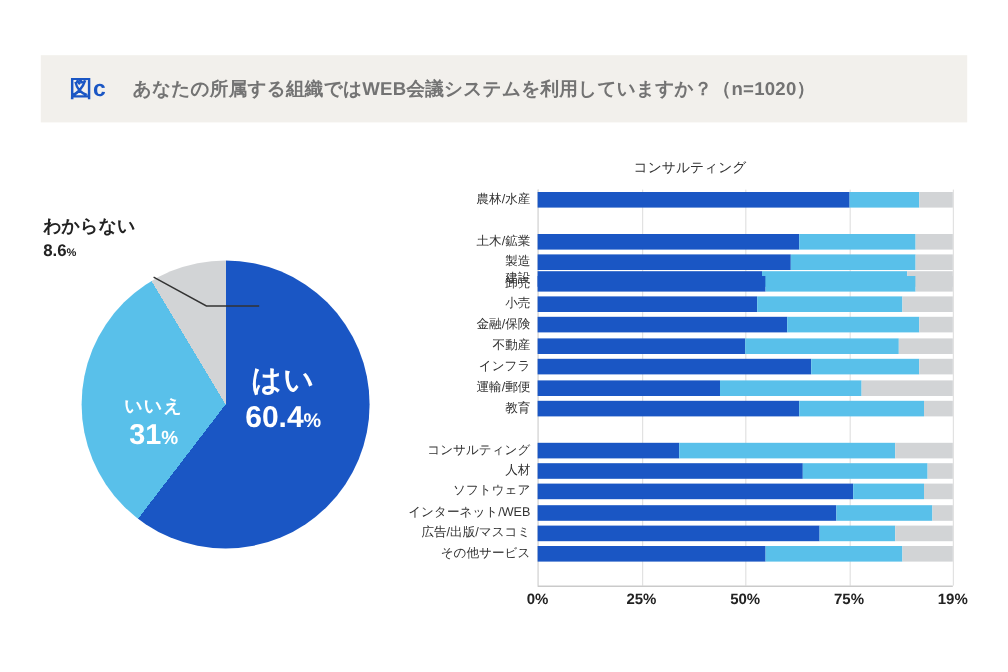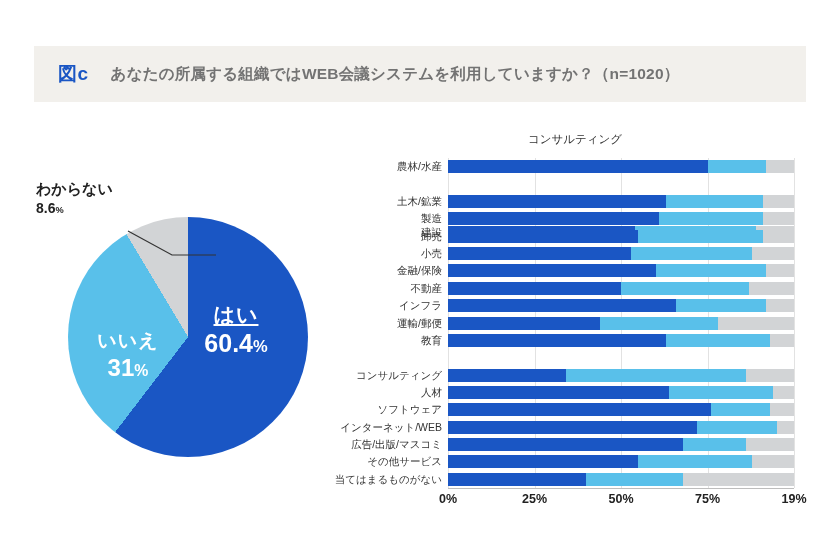--- a/index.html
+++ b/index.html
@@ -87,30 +87,30 @@
     font-size: 0.66em;
     font-weight: bold;
   }
 
   .lab-yes {
     left: 150px;
     top: 148px;
     width: 112px;
     color: #ffffff;
   }
-  .lab-yes .name { font-size: 21px; letter-spacing: 1px; text-decoration: underline; }
+  .lab-yes .name { font-size: 25px; letter-spacing: 1px; }
   .lab-yes .val  { font-size: 25px; margin-top: 2px; }
 
   .lab-no {
     left: 52px;
     top: 175px;
     width: 92px;
     color: #ffffff;
   }
-  .lab-no .name { font-size: 19px; letter-spacing: 1px; }
+  .lab-no .name { font-size: 15px; letter-spacing: 1px; }
   .lab-no .val  { font-size: 24px; margin-top: 2px; }
 
   .lab-unknown {
     left: 6px;
     top: 25px;
     width: 120px;
     color: #222;
     text-align: left;
   }
   .lab-unknown .name { font-size: 15px; font-weight: bold; }
@@ -351,26 +351,20 @@
           <div class="seg s1" style="left: 0px; width: 235.28px; background: rgb(26, 86, 196);"></div>
           <div class="seg s2" style="left: 235.28px; width: 62.28px; background: rgb(89, 192, 234);"></div>
           <div class="seg s3" style="left: 297.56px; width: 48.44px; background: rgb(210, 212, 214);"></div>
         </div>
         <div class="row" style="top: 297.447px;">
           <div class="row-label">その他サービス</div>
           <div class="seg s1" style="left: 0px; width: 190.3px; background: rgb(26, 86, 196);"></div>
           <div class="seg s2" style="left: 190.3px; width: 114.18px; background: rgb(89, 192, 234);"></div>
           <div class="seg s3" style="left: 304.48px; width: 41.52px; background: rgb(210, 212, 214);"></div>
         </div>
-        <div class="row" style="top: 314.816px;">
-          <div class="row-label">当てはまるものがない</div>
-          <div class="seg s1" style="left: 0px; width: 138.4px; background: rgb(26, 86, 196);"></div>
-          <div class="seg s2" style="left: 138.4px; width: 96.88px; background: rgb(89, 192, 234);"></div>
-          <div class="seg s3" style="left: 235.28px; width: 110.72px; background: rgb(210, 212, 214);"></div>
-        </div>
       </div>
     <div class="xaxis-rule"></div>
     <div class="xaxis" id="xaxis">
         <div class="xtick" style="left: 0px;">0%</div>
         <div class="xtick" style="left: 86.5px;">25%</div>
         <div class="xtick" style="left: 173px;">50%</div>
         <div class="xtick" style="left: 259.5px;">75%</div>
         <div class="xtick" style="left: 346px;">19%</div>
       </div>
   </div>

